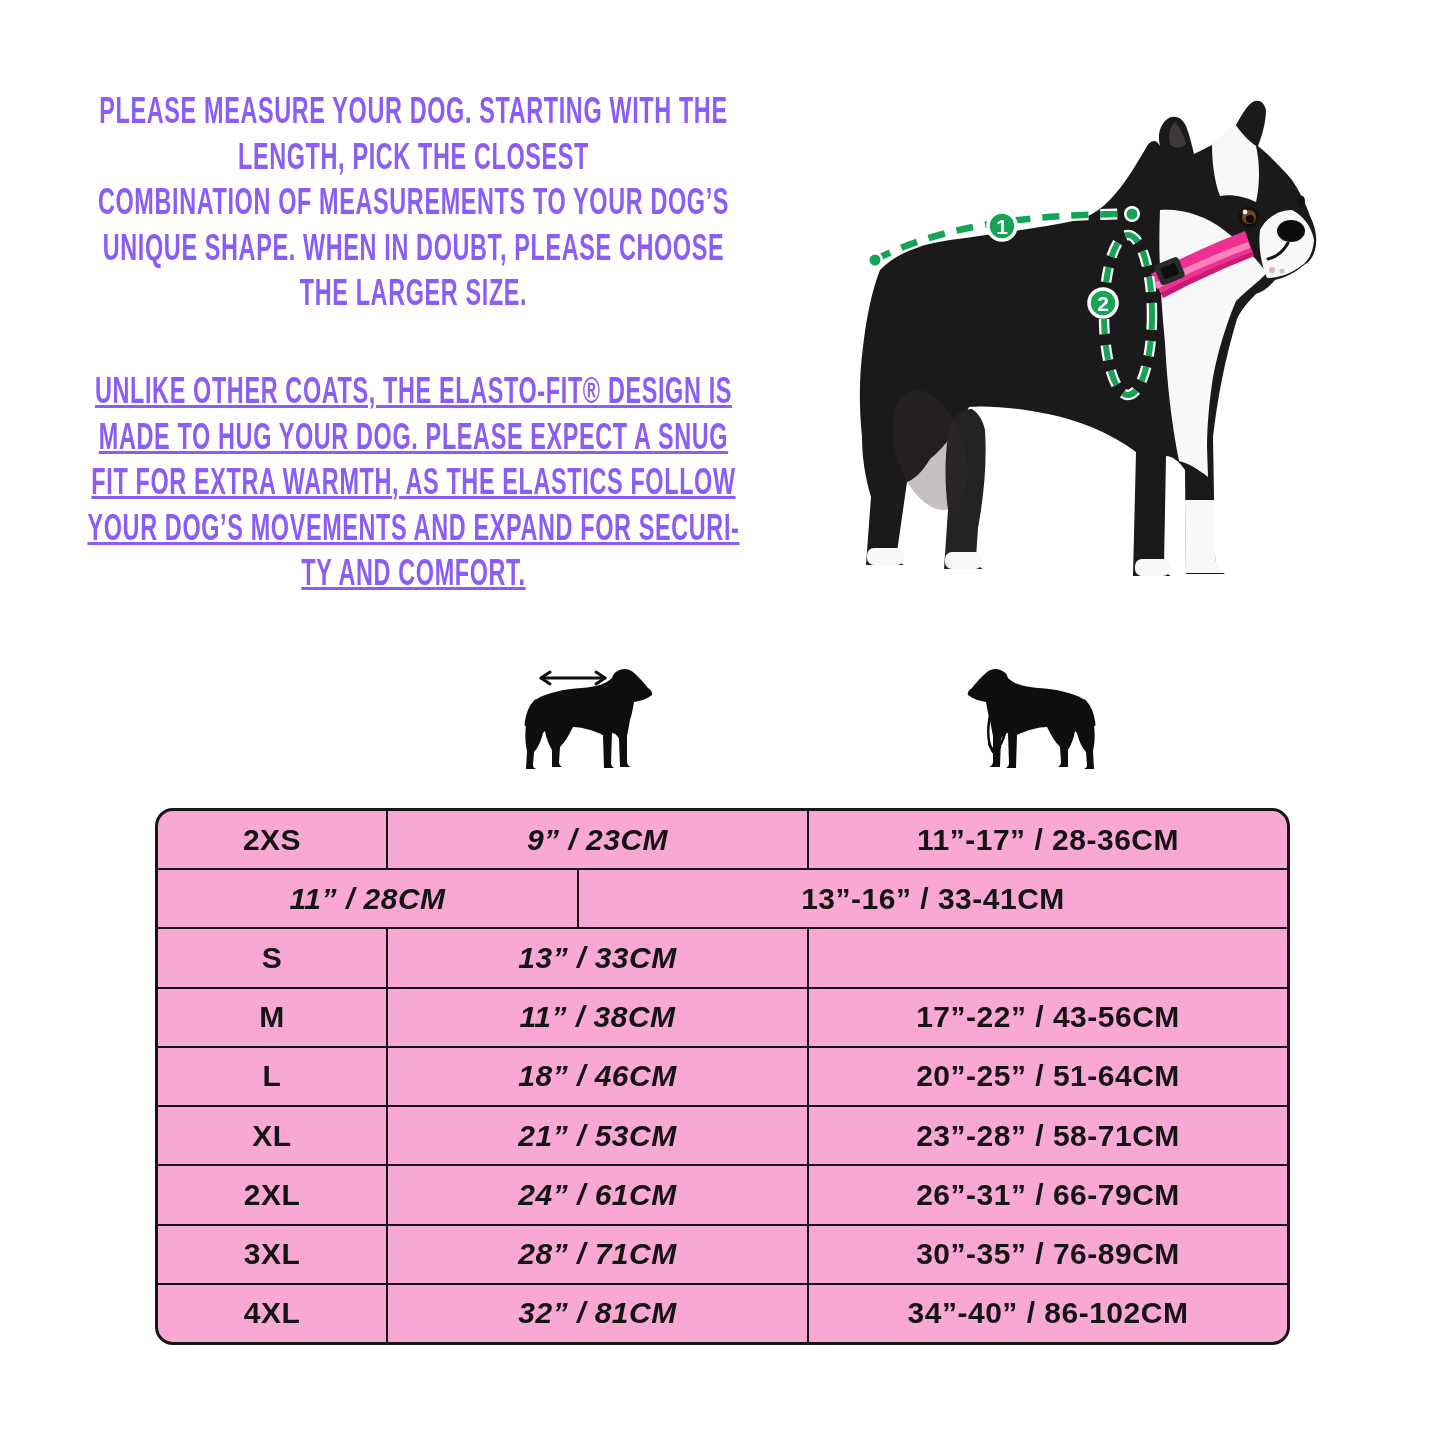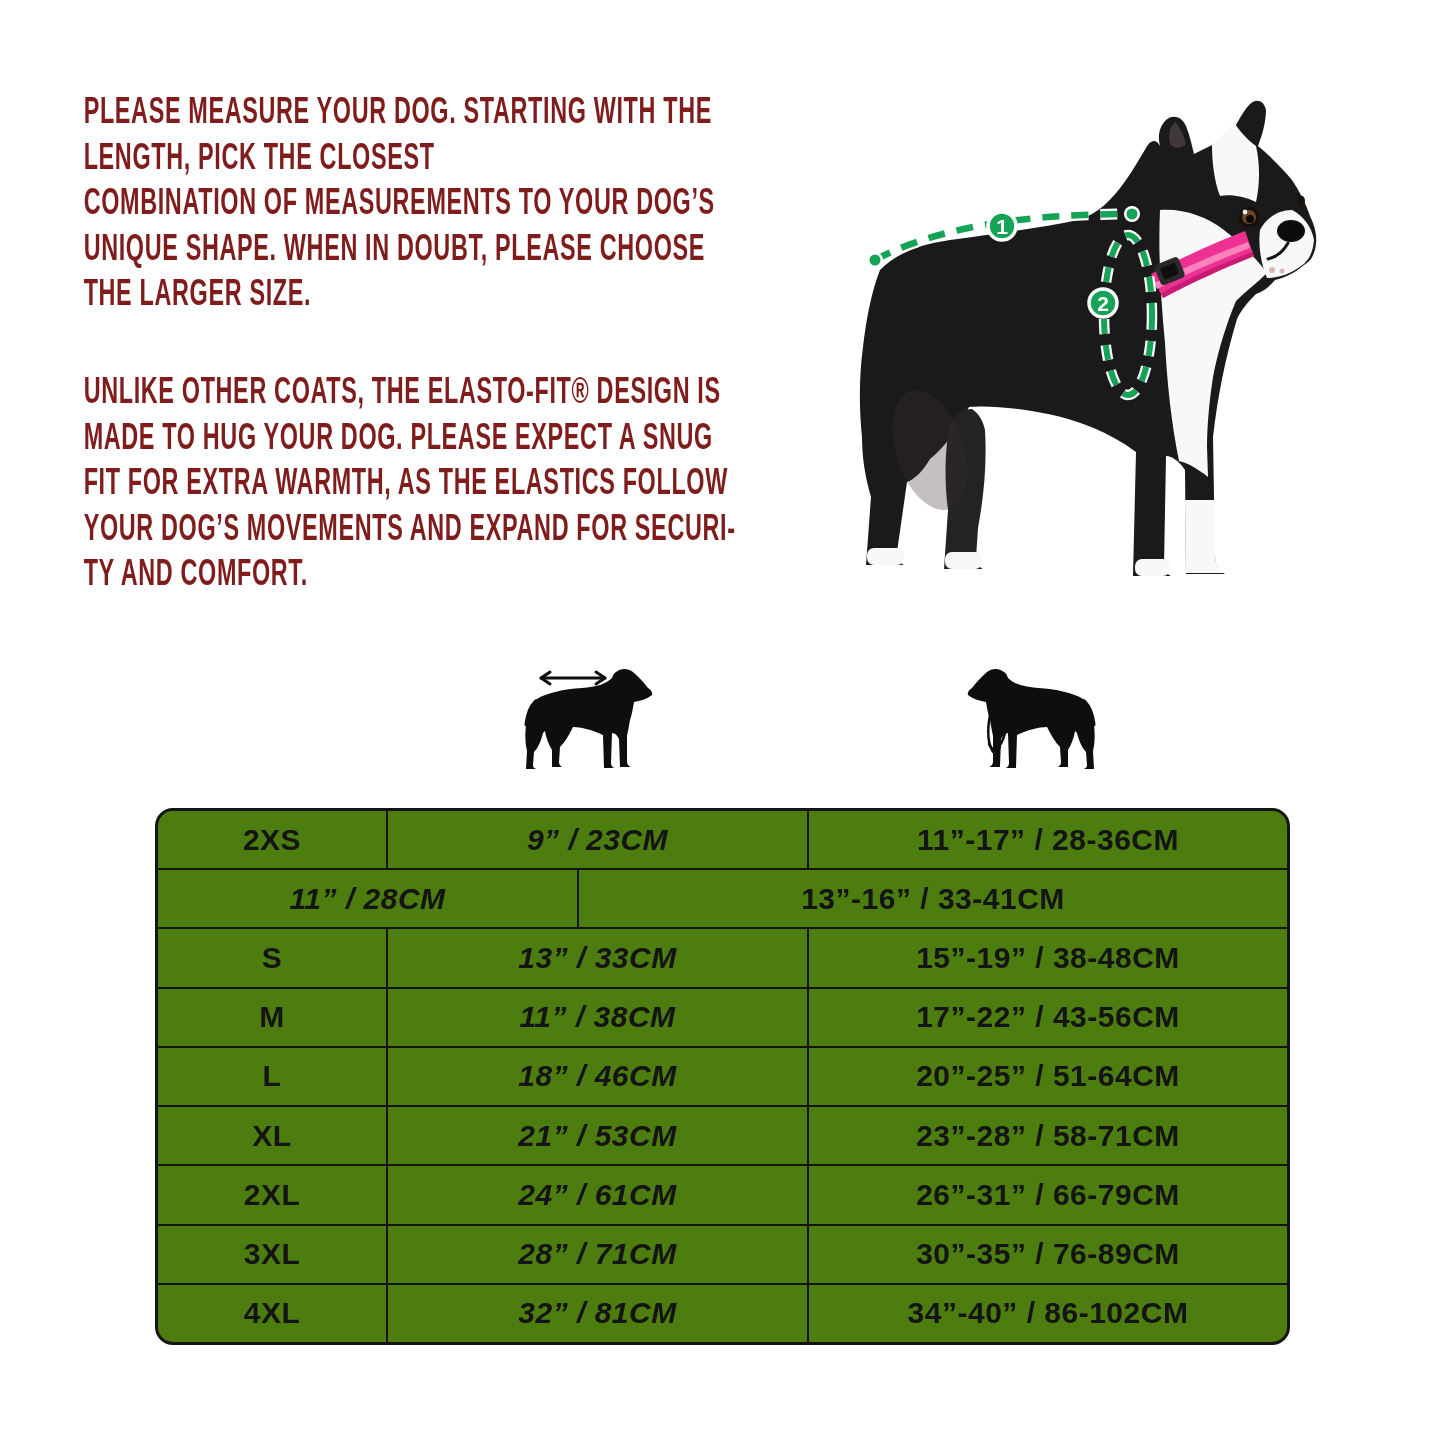--- a/index.html
+++ b/index.html
@@ -1,33 +1,33 @@
 <!DOCTYPE html>
 <html><head>
 <meta charset="utf-8">
 <style>
   html,body{margin:0;padding:0;background:#fff;}
   .page{position:relative;width:1445px;height:1445px;background:#ffffff;overflow:hidden;
         font-family:"Liberation Sans",sans-serif;}
   
-  .copy{position:absolute;left:83px;width:660px;text-align:left;color:#7f1d1d;}
+  .copy{position:absolute;left:83px;width:660px;text-align:center;color:#8b5cf6;}
   .copy-inner{width:1015px;margin-left:-177px;transform:scaleX(0.65);transform-origin:center top;
       font-weight:bold;font-size:36px;line-height:45.5px;letter-spacing:1px;
       white-space:pre-line;}
   .copy1{top:88px;}
-  .copy2{top:368px;}
+  .copy2{top:368px;text-decoration:underline;}
   
   .photo{position:absolute;left:820px;top:80px;width:560px;height:520px;}
   .legend-icon{position:absolute;top:662px;width:140px;height:112px;}
   .legend-length{left:524px;}
   .legend-girth{left:956px;}
   
   .size-table{position:absolute;left:155px;top:808px;width:1135px;height:537px;
       border:3px solid #151515;border-radius:18px;overflow:hidden;
-      display:flex;flex-direction:column;background:#4d7c0f;box-sizing:border-box;}
+      display:flex;flex-direction:column;background:#f9a8d4;box-sizing:border-box;}
   .t-row{flex:1;display:flex;border-top:2px solid #151515;}
   .t-row:first-child{border-top:none;}
   .t-cell{display:flex;align-items:center;justify-content:center;
       font-weight:bold;font-size:30px;letter-spacing:.5px;color:#141414;}
   .c-size{width:228px;border-right:2px solid #151515;}
   .c-len{width:419px;border-right:2px solid #151515;font-style:italic;}
   .c-girth{flex:1;}
 </style>
 </head>
 <body>
@@ -165,21 +165,20 @@
         <div class="t-cell c-len">9” / 23CM</div>
         <div class="t-cell c-girth">11”-17” / 28-36CM</div>
       </div>
     <div class="t-row">
         <div class="t-cell c-len">11” / 28CM</div>
         <div class="t-cell c-girth">13”-16” / 33-41CM</div>
       </div>
     <div class="t-row">
         <div class="t-cell c-size">S</div>
         <div class="t-cell c-len">13” / 33CM</div>
-        <div class="t-cell c-girth">15”-19” / 38-48CM</div>
       </div>
     <div class="t-row">
         <div class="t-cell c-size">M</div>
         <div class="t-cell c-len">11” / 38CM</div>
         <div class="t-cell c-girth">17”-22” / 43-56CM</div>
       </div>
     <div class="t-row">
         <div class="t-cell c-size">L</div>
         <div class="t-cell c-len">18” / 46CM</div>
         <div class="t-cell c-girth">20”-25” / 51-64CM</div>

